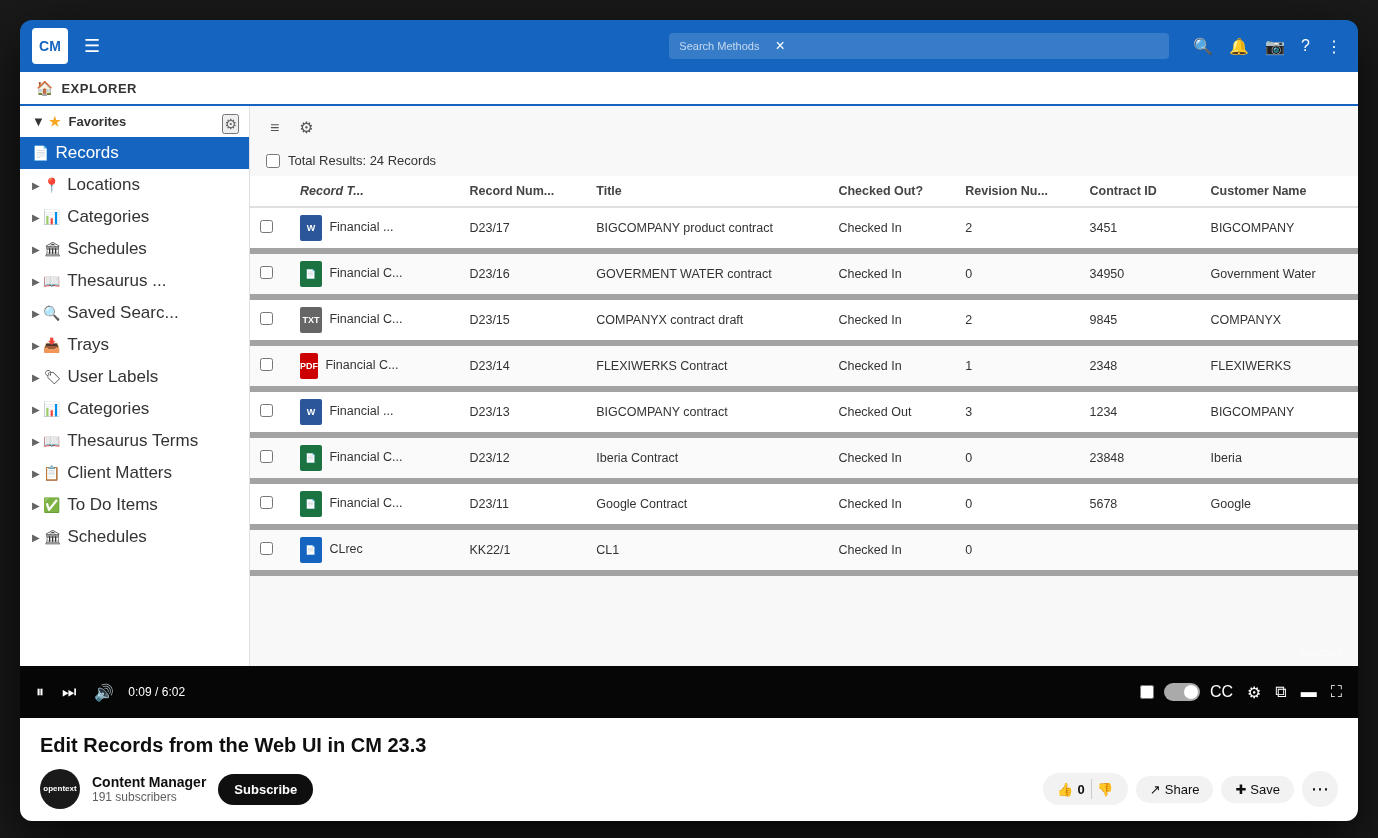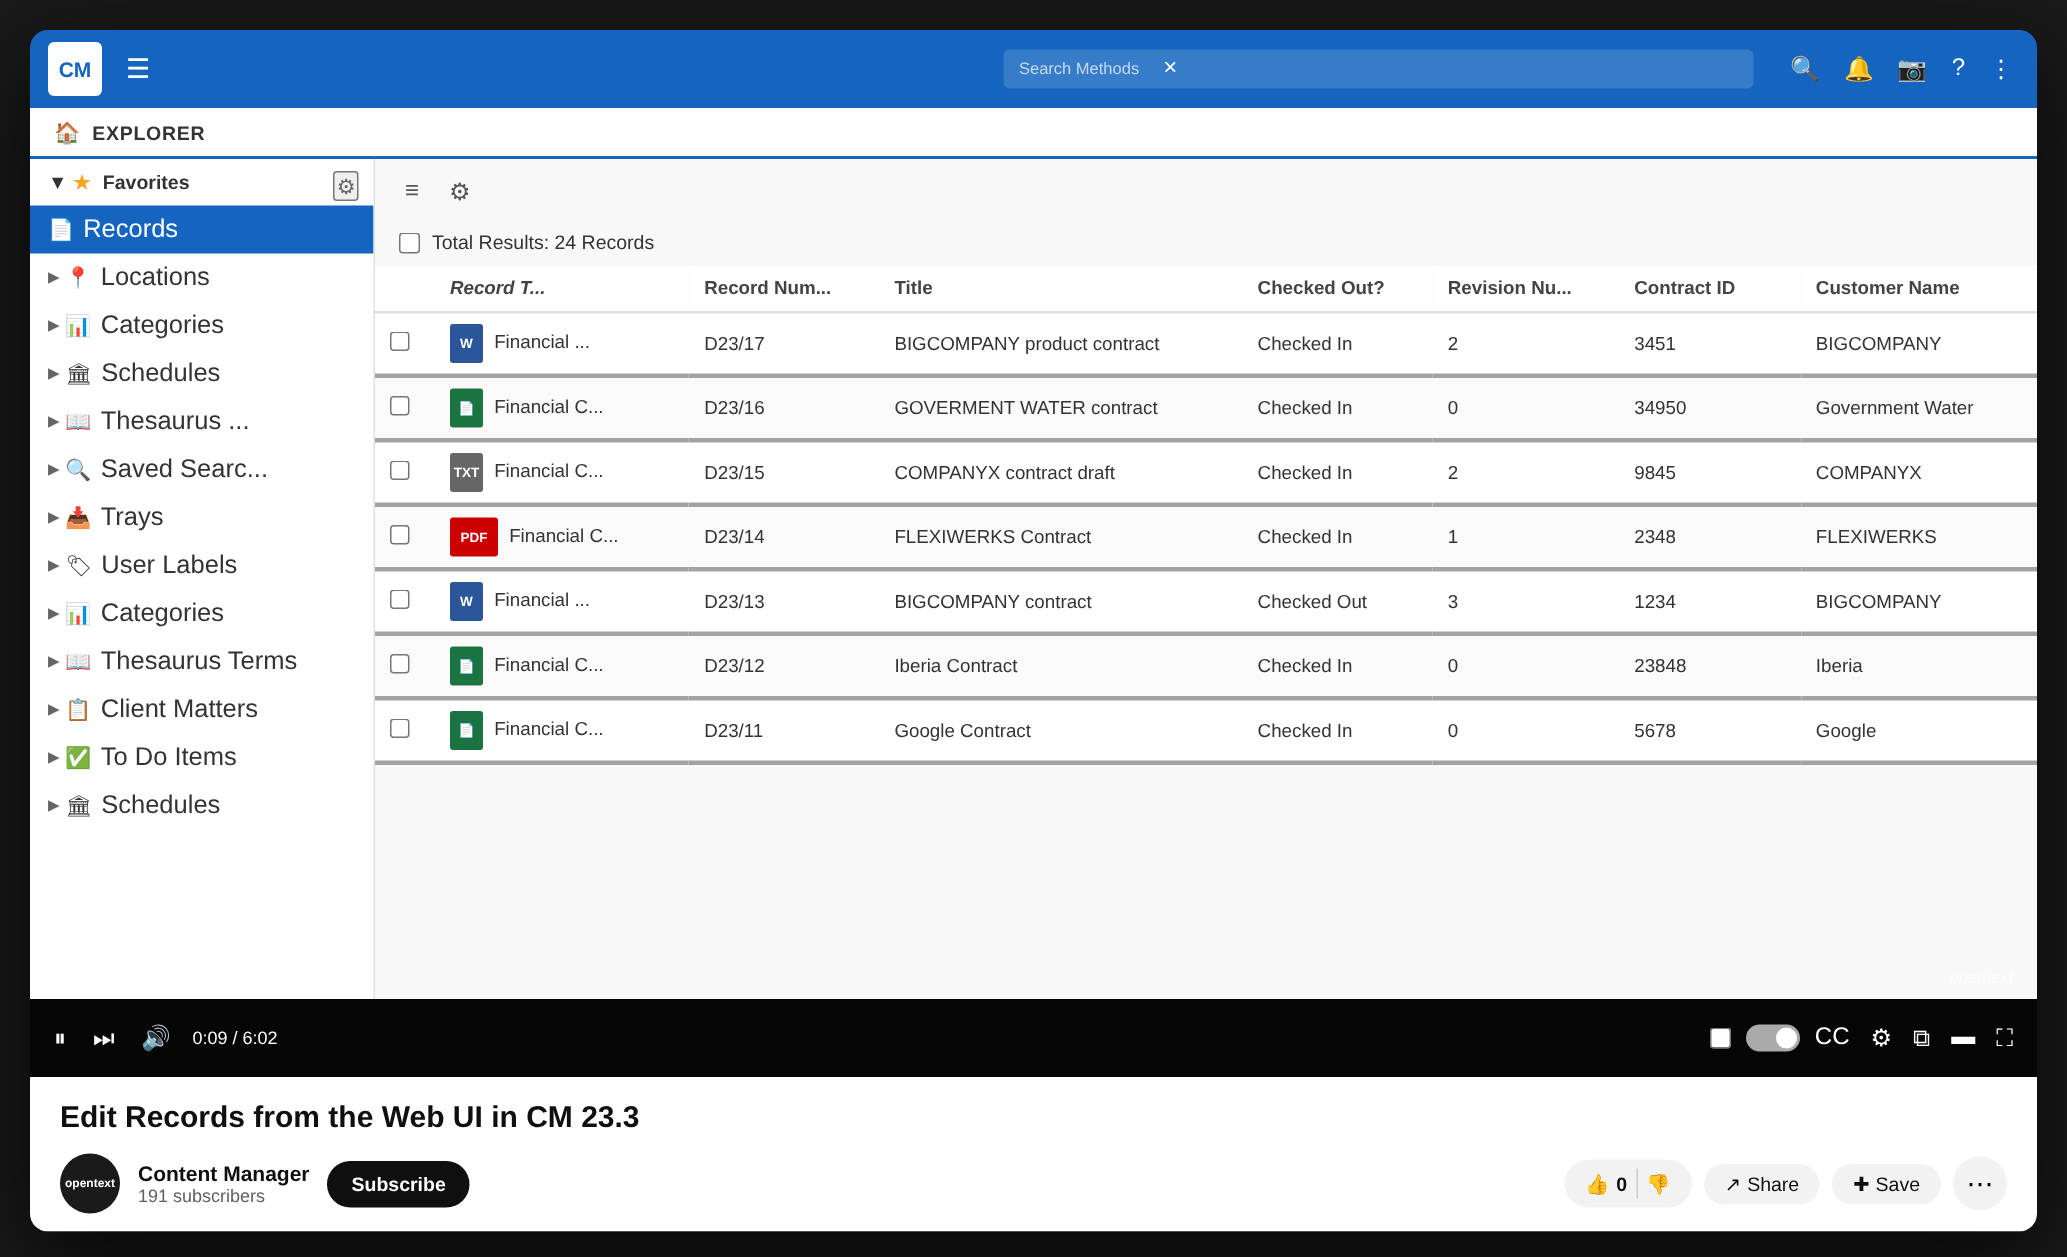--- a/index.html
+++ b/index.html
@@ -203,21 +203,21 @@
       font-weight: 600;
       color: #444;
       white-space: nowrap;
       position: sticky;
       top: 0;
       z-index: 1;
     }
     thead th:first-child { width: 32px; }
     tbody tr {
       background: #fff;
-      border-bottom: 3px solid #a3a3a3;
+      border-bottom: 6px solid #a3a3a3;
     }
     tbody tr:nth-child(even) { background: #fafafa; }
     tbody td {
       padding: 7px 10px;
       color: #333;
       vertical-align: middle;
     }
 
     .col-record-type { width: 140px; font-style: italic; }
     .col-record-num { width: 100px; }
@@ -537,21 +537,21 @@
       <td>Checked In</td>
       <td>2</td>
       <td>9845</td>
       <td>COMPANYX</td>
     </tr>
                 <tr>
       <td>
         <input type="checkbox" style="">
       </td>
       <td>
-        <span style="display:inline-flex;align-items:center;justify-content:center;width:32px;height:26px;background:#cc0000;color:#fff;font-size:9px;font-weight:bold;border-radius:2px;margin-right:4px;vertical-align:middle;">PDF</span>
+        <span style="display:inline-flex;align-items:center;justify-content:center;width:18px;height:26px;background:#cc0000;color:#fff;font-size:9px;font-weight:bold;border-radius:2px;margin-right:4px;vertical-align:middle;">PDF</span>
         <span>Financial C...</span>
       </td>
       <td>D23/14</td>
       <td>FLEXIWERKS Contract</td>
       <td>Checked In</td>
       <td>1</td>
       <td>2348</td>
       <td>FLEXIWERKS</td>
     </tr>
                 <tr>
@@ -591,20 +591,35 @@
       <td>
         <span style="display:inline-flex;align-items:center;justify-content:center;width:22px;height:26px;background:#1a7340;color:#fff;font-size:9px;font-weight:bold;border-radius:2px;margin-right:4px;vertical-align:middle;">📄</span>
         <span>Financial C...</span>
       </td>
       <td>D23/11</td>
       <td>Google Contract</td>
       <td>Checked In</td>
       <td>0</td>
       <td>5678</td>
       <td>Google</td>
+    </tr>
+                <tr>
+      <td>
+        <input type="checkbox" style="">
+      </td>
+      <td>
+        <span style="display:inline-flex;align-items:center;justify-content:center;width:22px;height:26px;background:#1565c0;color:#fff;font-size:9px;font-weight:bold;border-radius:2px;margin-right:4px;vertical-align:middle;">📄</span>
+        <span>CLrec</span>
+      </td>
+      <td>KK22/1</td>
+      <td>CL1</td>
+      <td>Checked In</td>
+      <td>0</td>
+      <td></td>
+      <td></td>
     </tr>
               </tbody>
           </table>
         </div>
       </div>
     </div>
 
     <div class="opentext-watermark">opentext</div>
 
     <div class="video-controls">

